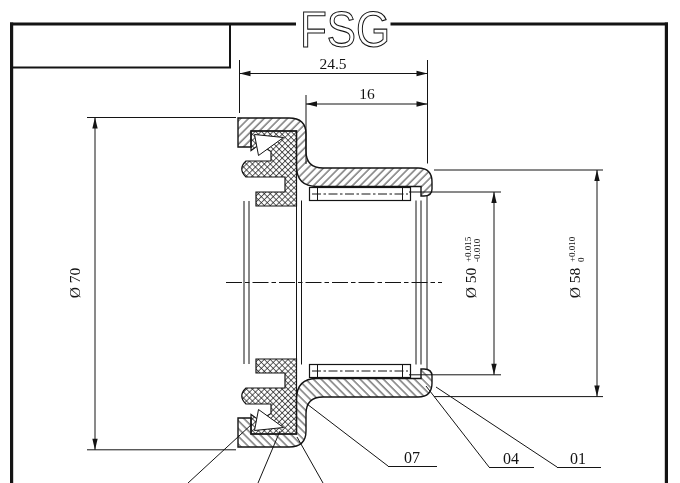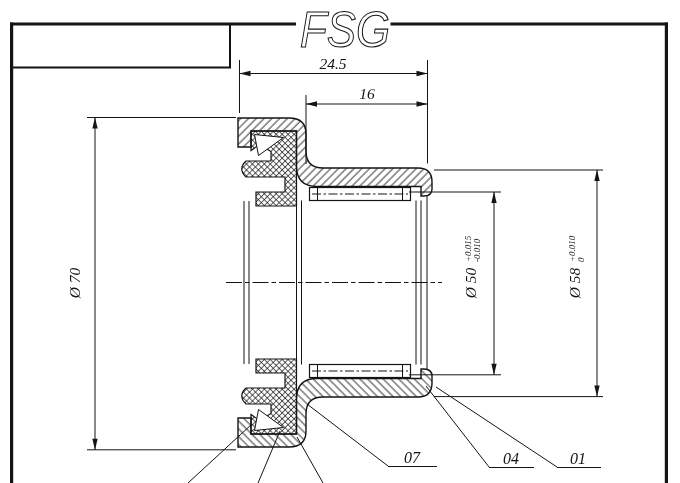--- a/index.html
+++ b/index.html
@@ -1,16 +1,16 @@
 <!DOCTYPE html>
 <html><head>
 <meta charset="utf-8">
 <style>
   html,body{margin:0;padding:0;background:#ffffff;}
-  .stage{position:relative;width:680px;height:483px;background:#ffffff;overflow:hidden;font-style:italic;}
+  .stage{position:relative;width:680px;height:483px;background:#ffffff;overflow:hidden;}
   svg{display:block;}
   text{font-family:"Liberation Serif","DejaVu Serif",serif;fill:#141414;}
   .dimtext{font-size:15.5px;}
   .toltext{font-size:9px;}
   .lbltext{font-size:16px;}
   .titletext{font-family:"Liberation Sans","DejaVu Sans",sans-serif;font-size:50px;
              fill:#ffffff;stroke:#141414;stroke-width:1.1;}
   .thin{stroke:#141414;stroke-width:1;fill:none;}
   .border{stroke:#141414;stroke-width:3.2;fill:none;}
   .box{stroke:#141414;stroke-width:2;fill:none;}

